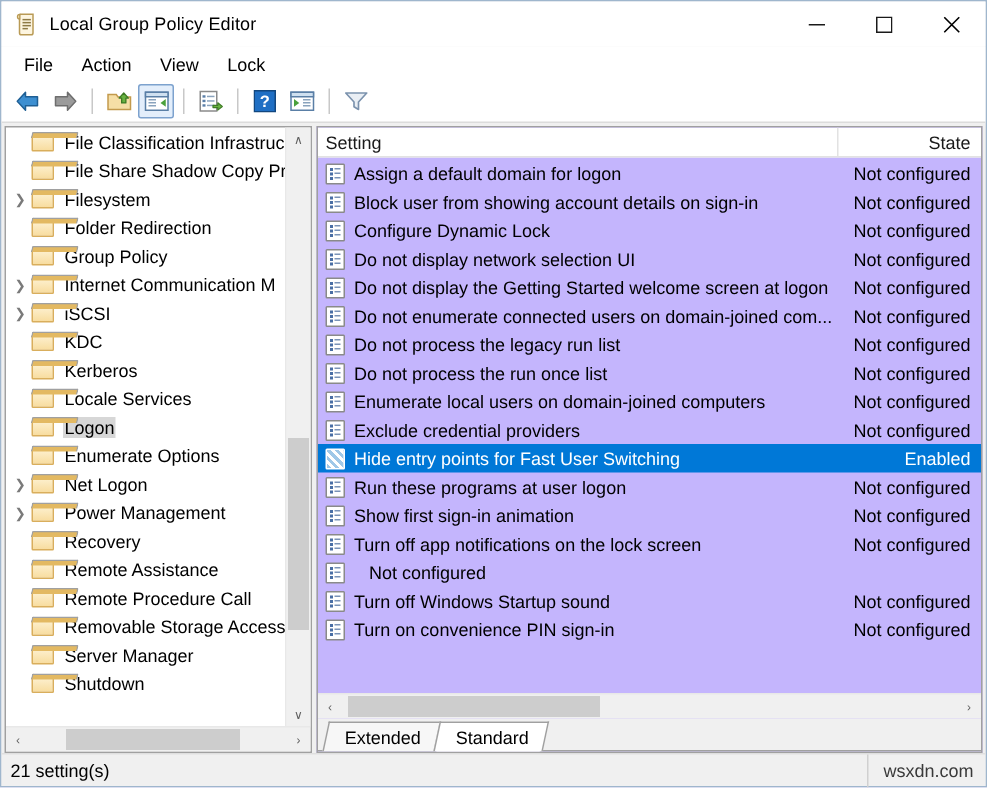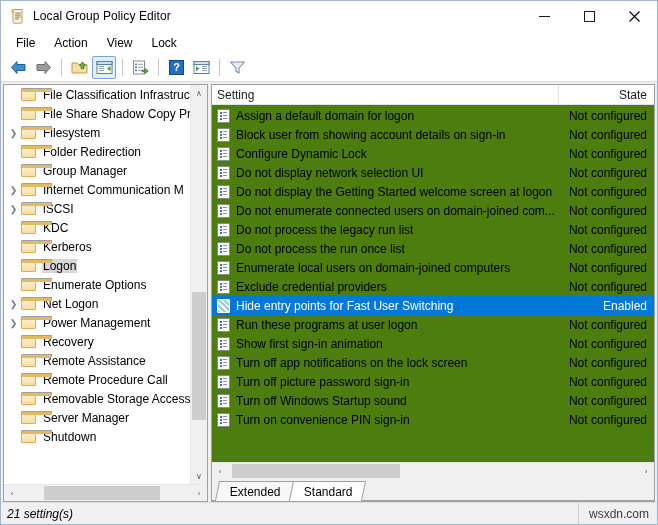--- a/index.html
+++ b/index.html
@@ -198,21 +198,21 @@
     display: flex; align-items: center; justify-content: center;
     color: #606060; font-size: 8px;
   }
   .sb-track-h { flex: 1 1 auto; position: relative; }
   .sb-thumb-h { position: absolute; top: 1px; bottom: 1px; background: #cdcdcd; }
 
   
   #list-pane {
     flex: 1 1 auto;
     margin-left: 3px;
-    background: #4d7c0f;
+    background: #c4b5fd;
     border: 1px solid #a0a0a0;
     box-sizing: border-box;
     display: flex; flex-direction: column;
     min-width: 0;
     overflow: hidden;
   }
   #list-header {
     height: 19px;
     flex: 0 0 auto;
     display: flex;
@@ -326,21 +326,21 @@
   #statusbar {
     height: 22px;
     flex: 0 0 auto;
     background: #f0f0f0;
     border-top: 1px solid #dfdfdf;
     display: flex; align-items: center;
     font-size: 12px; color: #000;
     padding-left: 6px;
     box-sizing: border-box;
   }
-  #status-text { flex: 1 1 auto; line-height: 14px; font-style: italic; }
+  #status-text { flex: 1 1 auto; line-height: 14px; }
   #status-watermark {
     flex: 0 0 auto;
     padding: 0 8px 0 10px;
     color: #3a3a3a;
     border-left: 1px solid #d0d0d0;
     height: 22px;
     display: flex; align-items: center;
     line-height: 14px;
   }
   svg { display: block; }
@@ -490,21 +490,21 @@
                 <span class="body"></span>
               </span>
               <span class="tree-label">Folder Redirection</span>
             </div>
             <div class="tree-row">
               <div class="twisty"></div>
               <span class="folder-icon">
                 <span class="tab"></span>
                 <span class="body"></span>
               </span>
-              <span class="tree-label">Group Manager</span>
+              <span class="tree-label">Group Policy</span>
             </div>
             <div class="tree-row">
               <div class="twisty">❯</div>
               <span class="folder-icon">
                 <span class="tab"></span>
                 <span class="body"></span>
               </span>
               <span class="tree-label">Internet Communication M</span>
             </div>
             <div class="tree-row">
@@ -523,20 +523,28 @@
               </span>
               <span class="tree-label">KDC</span>
             </div>
             <div class="tree-row">
               <div class="twisty"></div>
               <span class="folder-icon">
                 <span class="tab"></span>
                 <span class="body"></span>
               </span>
               <span class="tree-label">Kerberos</span>
+            </div>
+            <div class="tree-row">
+              <div class="twisty"></div>
+              <span class="folder-icon">
+                <span class="tab"></span>
+                <span class="body"></span>
+              </span>
+              <span class="tree-label">Locale Services</span>
             </div>
             <div class="tree-row selected">
               <div class="twisty"></div>
               <span class="folder-icon">
                 <span class="tab"></span>
                 <span class="body"></span>
               </span>
               <span class="tree-label">Logon</span>
             </div>
             <div class="tree-row">
@@ -798,21 +806,20 @@
           </div>
           <div class="list-row">
             <span class="pol-icon">
               <i class="d" style="top:2px"></i>
               <i class="l" style="top:2.5px"></i>
               <i class="d" style="top:5px"></i>
               <i class="l" style="top:5.5px"></i>
               <i class="d" style="top:8px"></i>
               <i class="l" style="top:8.5px"></i>
             </span>
-            <span class="row-name">Turn off picture password sign-in</span>
             <span class="row-state">Not configured</span>
           </div>
           <div class="list-row">
             <span class="pol-icon">
               <i class="d" style="top:2px"></i>
               <i class="l" style="top:2.5px"></i>
               <i class="d" style="top:5px"></i>
               <i class="l" style="top:5.5px"></i>
               <i class="d" style="top:8px"></i>
               <i class="l" style="top:8.5px"></i>

